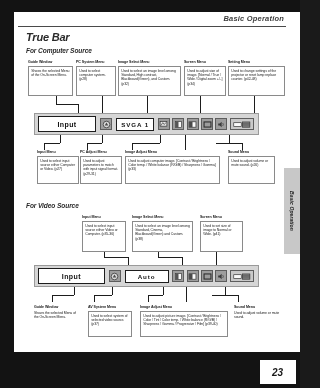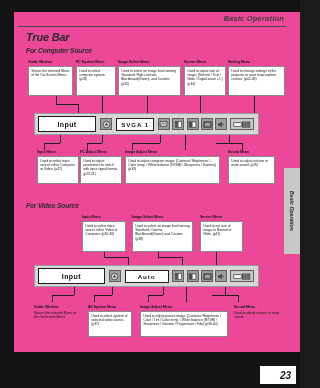--- a/index.html
+++ b/index.html
@@ -10,21 +10,21 @@
     color:#111;
     overflow:hidden;
     position:relative;
   }
 
   
   .page {
     position:absolute;
     left:0; top:0;
     width:300px; height:388px;
-    background:#ec4899;
+    background:#ffffff;
   }
 
   
   .margin-top    { position:absolute; left:0; top:0;   width:300px; height:12px;  background:#131313; }
   .margin-bottom { position:absolute; left:0; top:352px; width:300px; height:36px; background:#131313; }
   .margin-left   { position:absolute; left:0; top:0;   width:14px;  height:388px; background:#131313; }
 
   
   .header {
     position:absolute; left:18px; top:14px; width:268px; height:16px;
@@ -116,23 +116,23 @@
     position:relative;
     display:flex; align-items:center; justify-content:center;
     flex:none;
   }
   .osd-ico.wide { width:24px; background:#c9c9c9; }
   .osd-ico svg { display:block; }
 
   
   .pagenum {
     position:absolute; right:4px; bottom:4px;
-    width:36px; height:18px; background:#ffffff;
+    width:36px; height:24px; background:#ffffff;
     display:flex; align-items:center; justify-content:flex-end;
-    padding-right:5px;
+    padding-right:13px;
     font-size:10px; font-weight:bold; font-style:italic; color:#1a1a1a;
   }
   .sidetab {
     position:absolute; right:0px; top:168px;
     width:16px; height:86px; background:#c8c8c8;
     display:flex; align-items:center; justify-content:center;
   }
   .sidetab span {
     font-size:5px; font-weight:bold; font-style:italic; color:#222;
     white-space:nowrap;

